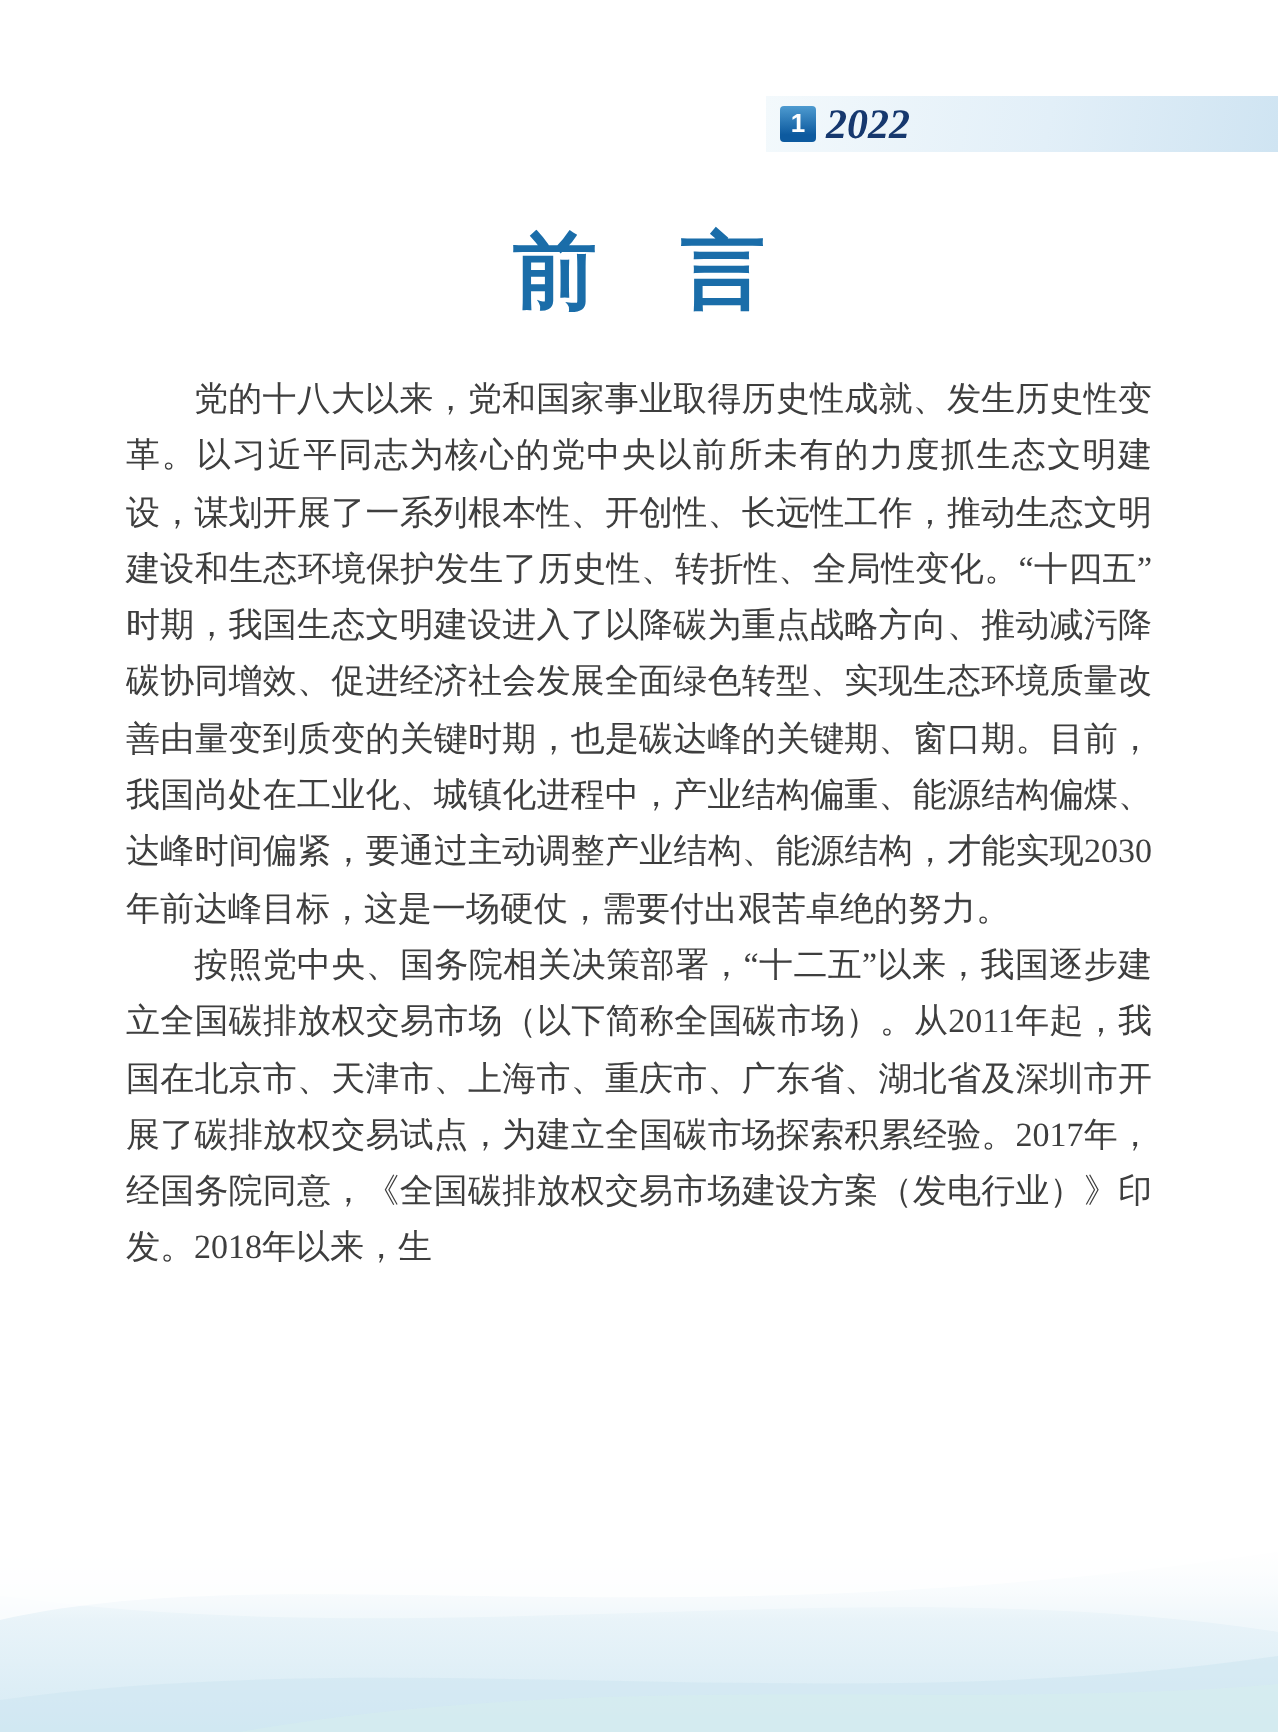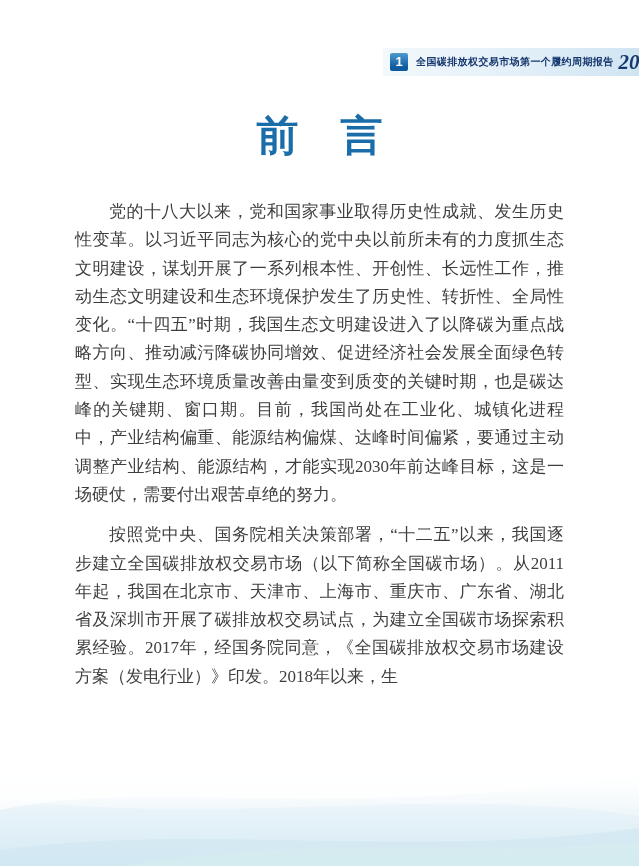--- a/index.html
+++ b/index.html
@@ -77,21 +77,21 @@
     position: absolute;
     top: 186px;
     left: 63px;
     right: 63px;
     color: #3e3e3e;
     font-size: 17px;
     line-height: 28.3px;
     text-align: justify;
   }
   .doc-body p {
-    margin: 12px;
+    margin: 0;
     text-indent: 2em;
   }
 
   
   .footer-deco {
     position: absolute;
     left: 0;
     right: 0;
     bottom: 0;
     height: 102px;
@@ -99,21 +99,20 @@
   }
   .footer-deco svg { display: block; width: 100%; height: 100%; }
 </style>
 </head>
 <body>
 
 <div class="page">
 
   <div class="header-band">
     <span class="page-num-badge">1</span>
-    <span class="header-title">全国碳排放权交易市场第一个履约周期报告</span>
     <span class="header-year">2022</span>
   </div>
 
   <h1 class="doc-title">前　言</h1>
 
   <main class="doc-body">
     <p>党的十八大以来，党和国家事业取得历史性成就、发生历史性变革。以习近平同志为核心的党中央以前所未有的力度抓生态文明建设，谋划开展了一系列根本性、开创性、长远性工作，推动生态文明建设和生态环境保护发生了历史性、转折性、全局性变化。“十四五”时期，我国生态文明建设进入了以降碳为重点战略方向、推动减污降碳协同增效、促进经济社会发展全面绿色转型、实现生态环境质量改善由量变到质变的关键时期，也是碳达峰的关键期、窗口期。目前，我国尚处在工业化、城镇化进程中，产业结构偏重、能源结构偏煤、达峰时间偏紧，要通过主动调整产业结构、能源结构，才能实现2030年前达峰目标，这是一场硬仗，需要付出艰苦卓绝的努力。</p>
     <p>按照党中央、国务院相关决策部署，“十二五”以来，我国逐步建立全国碳排放权交易市场（以下简称全国碳市场）。从2011年起，我国在北京市、天津市、上海市、重庆市、广东省、湖北省及深圳市开展了碳排放权交易试点，为建立全国碳市场探索积累经验。2017年，经国务院同意，《全国碳排放权交易市场建设方案（发电行业）》印发。2018年以来，生</p>
   </main>
 

